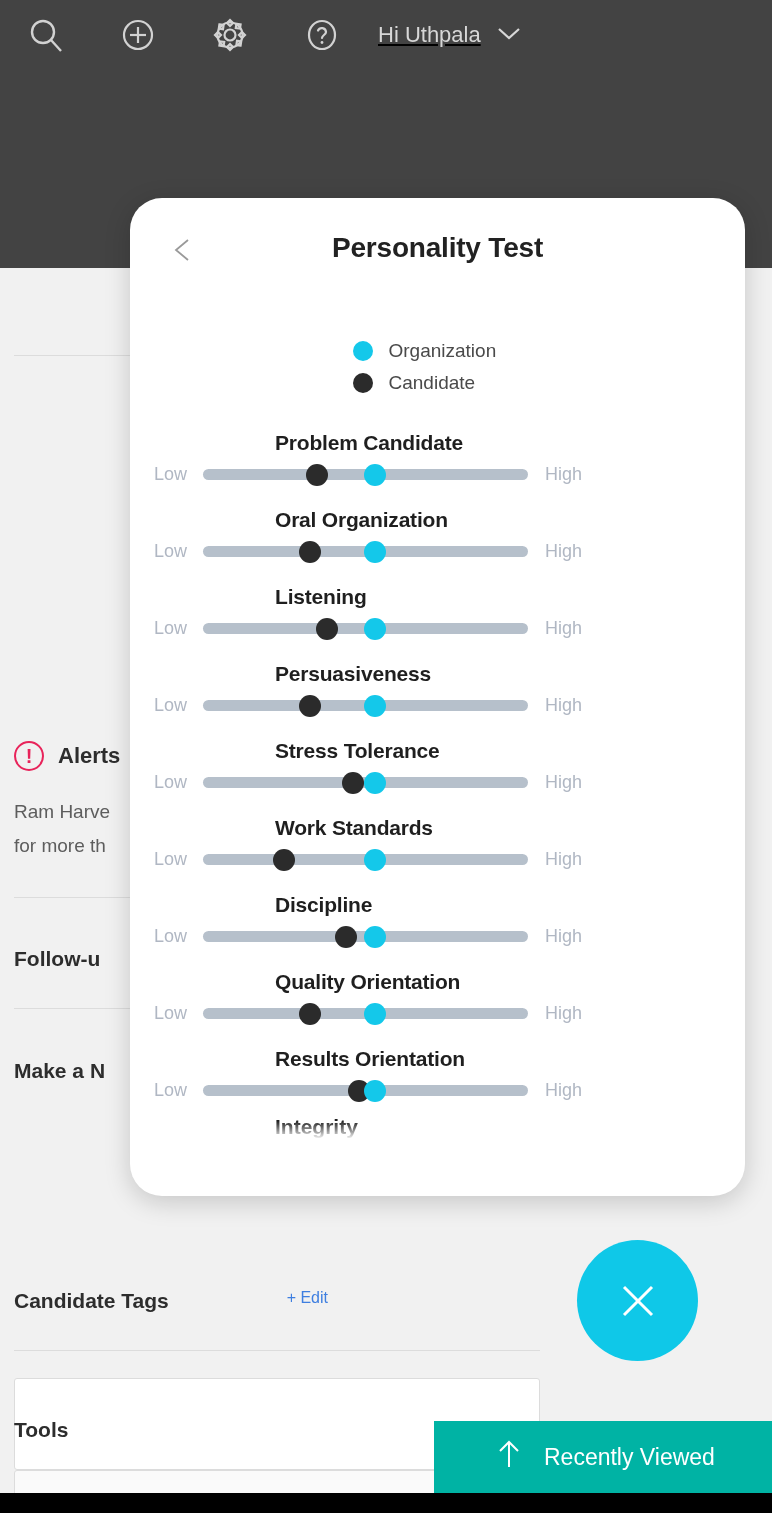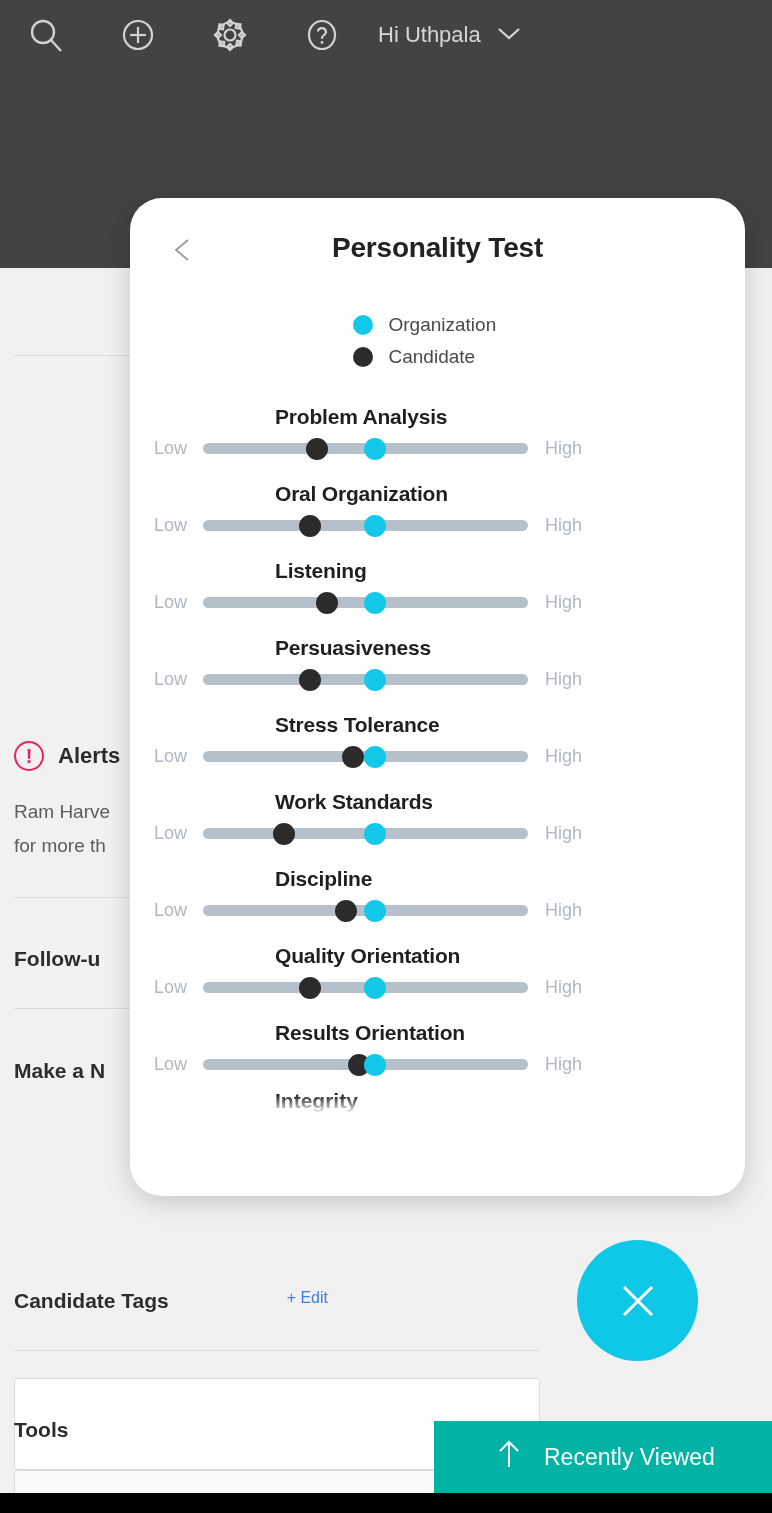--- a/index.html
+++ b/index.html
@@ -12,21 +12,21 @@
   }
   .screen { position: relative; width: 772px; height: 1513px; background: #f1f1f1; }
 
   
   .topbar {
     position: absolute; left: 0; top: 0; width: 772px; height: 268px;
     background: #434343;
   }
   .topbar-row {
     position: absolute; left: 0; top: 0; height: 70px; width: 100%;
-    display: flex; align-items: center; gap: 0px; padding-left: 0px;
+    display: flex; align-items: center; gap: 0px; padding-left: 0px; text-decoration: underline;
   }
   .tb-icon {
     width: 92px; height: 70px; display: flex; align-items: center; justify-content: center;
     color: #d2d2d2;
   }
   .tb-icon svg { display: block; }
   .greet {
     display: flex; align-items: center; gap: 14px;
     color: #d7d7d7; font-size: 22px; margin-left: 10px;
   }
@@ -76,21 +76,21 @@
   .modal-head { position: relative; height: 92px; }
   .back-chev {
     position: absolute; left: 40px; top: 38px; width: 28px; height: 28px;
     color: #9a9a9a;
   }
   .modal-title {
     position: absolute; left: 0; right: 0; top: 34px; text-align: center;
     font-size: 28px; font-weight: bold; color: #222;
     letter-spacing: -0.2px;
   }
-  .legend { margin-top: 24px; display: flex; flex-direction: column; align-items: center; gap: 10px; }
+  .legend { margin-top: 50px; display: flex; flex-direction: column; align-items: center; gap: 10px; }
   .legend-row { display: flex; align-items: center; gap: 16px; width: 170px; }
   .legend-dot { width: 20px; height: 20px; border-radius: 50%; flex: none; }
   .legend-label { font-size: 19px; color: #4a4a4a; }
 
   .traits { margin-top: 34px; }
   .trait { padding: 0 0 0 0; }
   .trait-name {
     margin-left: 145px; font-size: 21px; font-weight: bold; color: #1f1f1f;
     line-height: 30px; letter-spacing: -0.2px;
   }
@@ -253,21 +253,21 @@
         <span class="legend-label">Organization</span>
       </div>
       <div class="legend-row">
         <span class="legend-dot" style="background:#2b2b2b"></span>
         <span class="legend-label">Candidate</span>
       </div>
     </div>
 
     <div class="traits" id="traits">
         <div class="trait">
-          <div class="trait-name">Problem Analysis</div>
+          <div class="trait-name">Problem Candidate</div>
           <div class="trait-slider">
             <span class="edge-label">Low</span>
             <div class="track">
               <span class="dot candidate" style="left: 35%;"></span>
               <span class="dot org" style="left: 53%;"></span>
             </div>
             <span class="edge-label right">High</span>
           </div>
         </div>
         <div class="trait">

